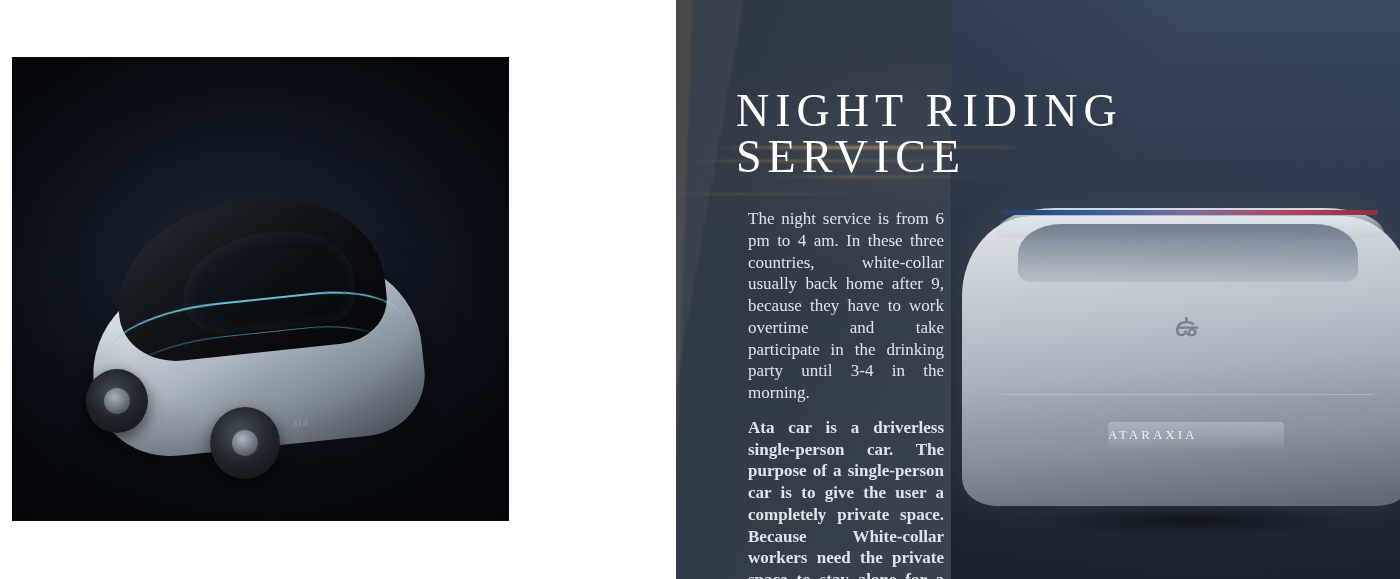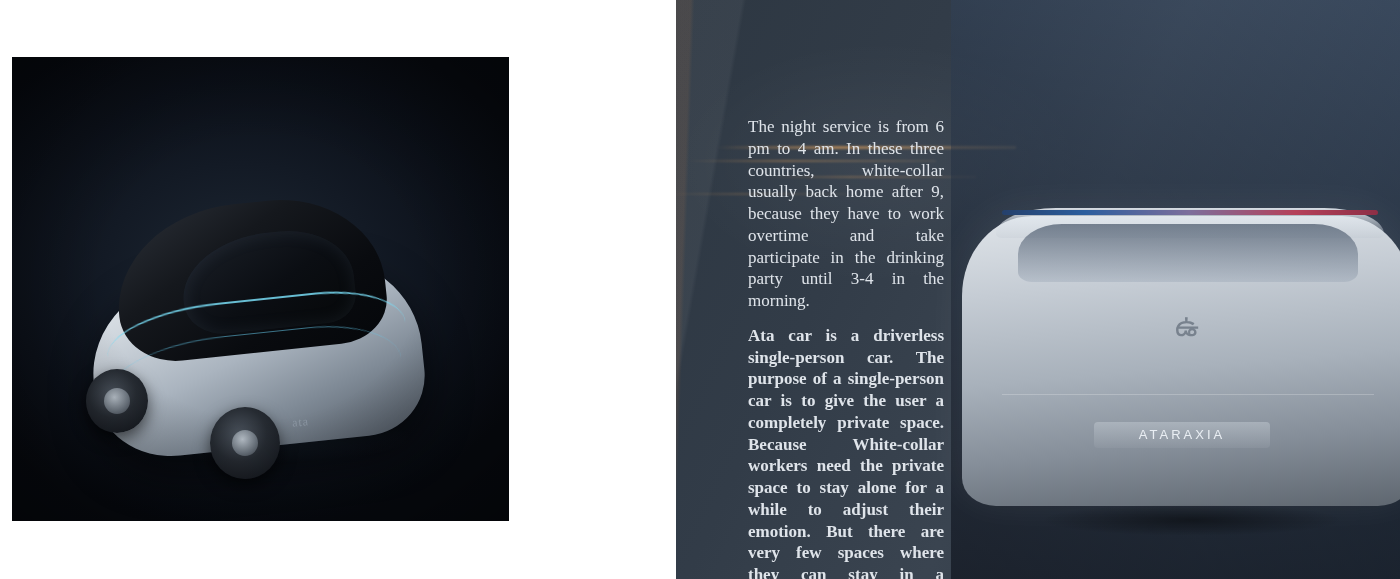--- a/index.html
+++ b/index.html
@@ -164,28 +164,28 @@
     width:340px; height:58px;
     border-radius:44px 44px 14px 14px / 30px 30px 10px 10px;
     background:linear-gradient(180deg, rgba(60,75,95,0.65), rgba(130,145,165,0.25));
   }
   .rear-car .emblem {
     position:absolute; left:208px; top:126px;
     width:34px; height:40px;
     color:#78828e; font-size:30px; line-height:40px; text-align:center;
   }
   .rear-car .plate {
-    position:absolute; left:132px; top:242px;
+    position:absolute; left:146px; top:242px;
     width:176px; height:26px;
     border-radius:4px;
     background:linear-gradient(180deg, rgba(190,198,206,0.55), rgba(150,158,168,0.35));
     color:#e9eef3;
     font-size:13px; letter-spacing:3px;
-    text-align:center; line-height:26px;
-    font-family:Liberation Sans, sans-serif;
+    line-height:26px;
+    font-family:Liberation Serif, serif;
   }
   .rear-car .seam {
     position:absolute; left:40px; top:214px;
     width:372px; height:1px;
     background:rgba(255,255,255,0.22);
   }
   .rear-car .shadow {
     position:absolute; left:20px; top:318px;
     width:420px; height:44px;
     background:radial-gradient(ellipse 50% 50% at 50% 50%, rgba(0,0,0,0.45), rgba(0,0,0,0) 72%);
@@ -257,20 +257,24 @@
       <div class="roofline"></div>
       <div class="light-bar"></div>
       <div class="glass"></div>
       <div class="emblem">ఉ</div>
       <div class="seam"></div>
       <div class="plate">ATARAXIA</div>
       <div class="shadow"></div>
     </div>
 
     <div class="text-col">
+      <h1 class="title">
+        <span>NIGHT RIDING</span><br>
+        <span class="line2">SERVICE</span>
+      </h1>
       <div class="body-copy">
         <p>The night service is from 6 pm to 4 am. In these three countries, white-collar usually back home after 9, because they have to  work overtime and take participate in the drinking party until 3-4 in the morning.</p>
         <p>Ata car is a driverless single-person car. The purpose of a single-person car is to give the user a completely private space. Because White-collar workers need the private space to stay alone for a while to adjust their emotion. But there are very few spaces where they can stay in a completely closed and private environment for a while. In this mobile space, they can cry for a while, or shout for a while, release their bad feelings that is inconvenient for them to do in public, in addition, .Users can just do nothing in the way or interact with the car system in this private movable space to restore their emotional index and ensure that they have a good mood to return home.</p>
       </div>
     </div>
   </div>
 
 </div>
 
 </body></html>

